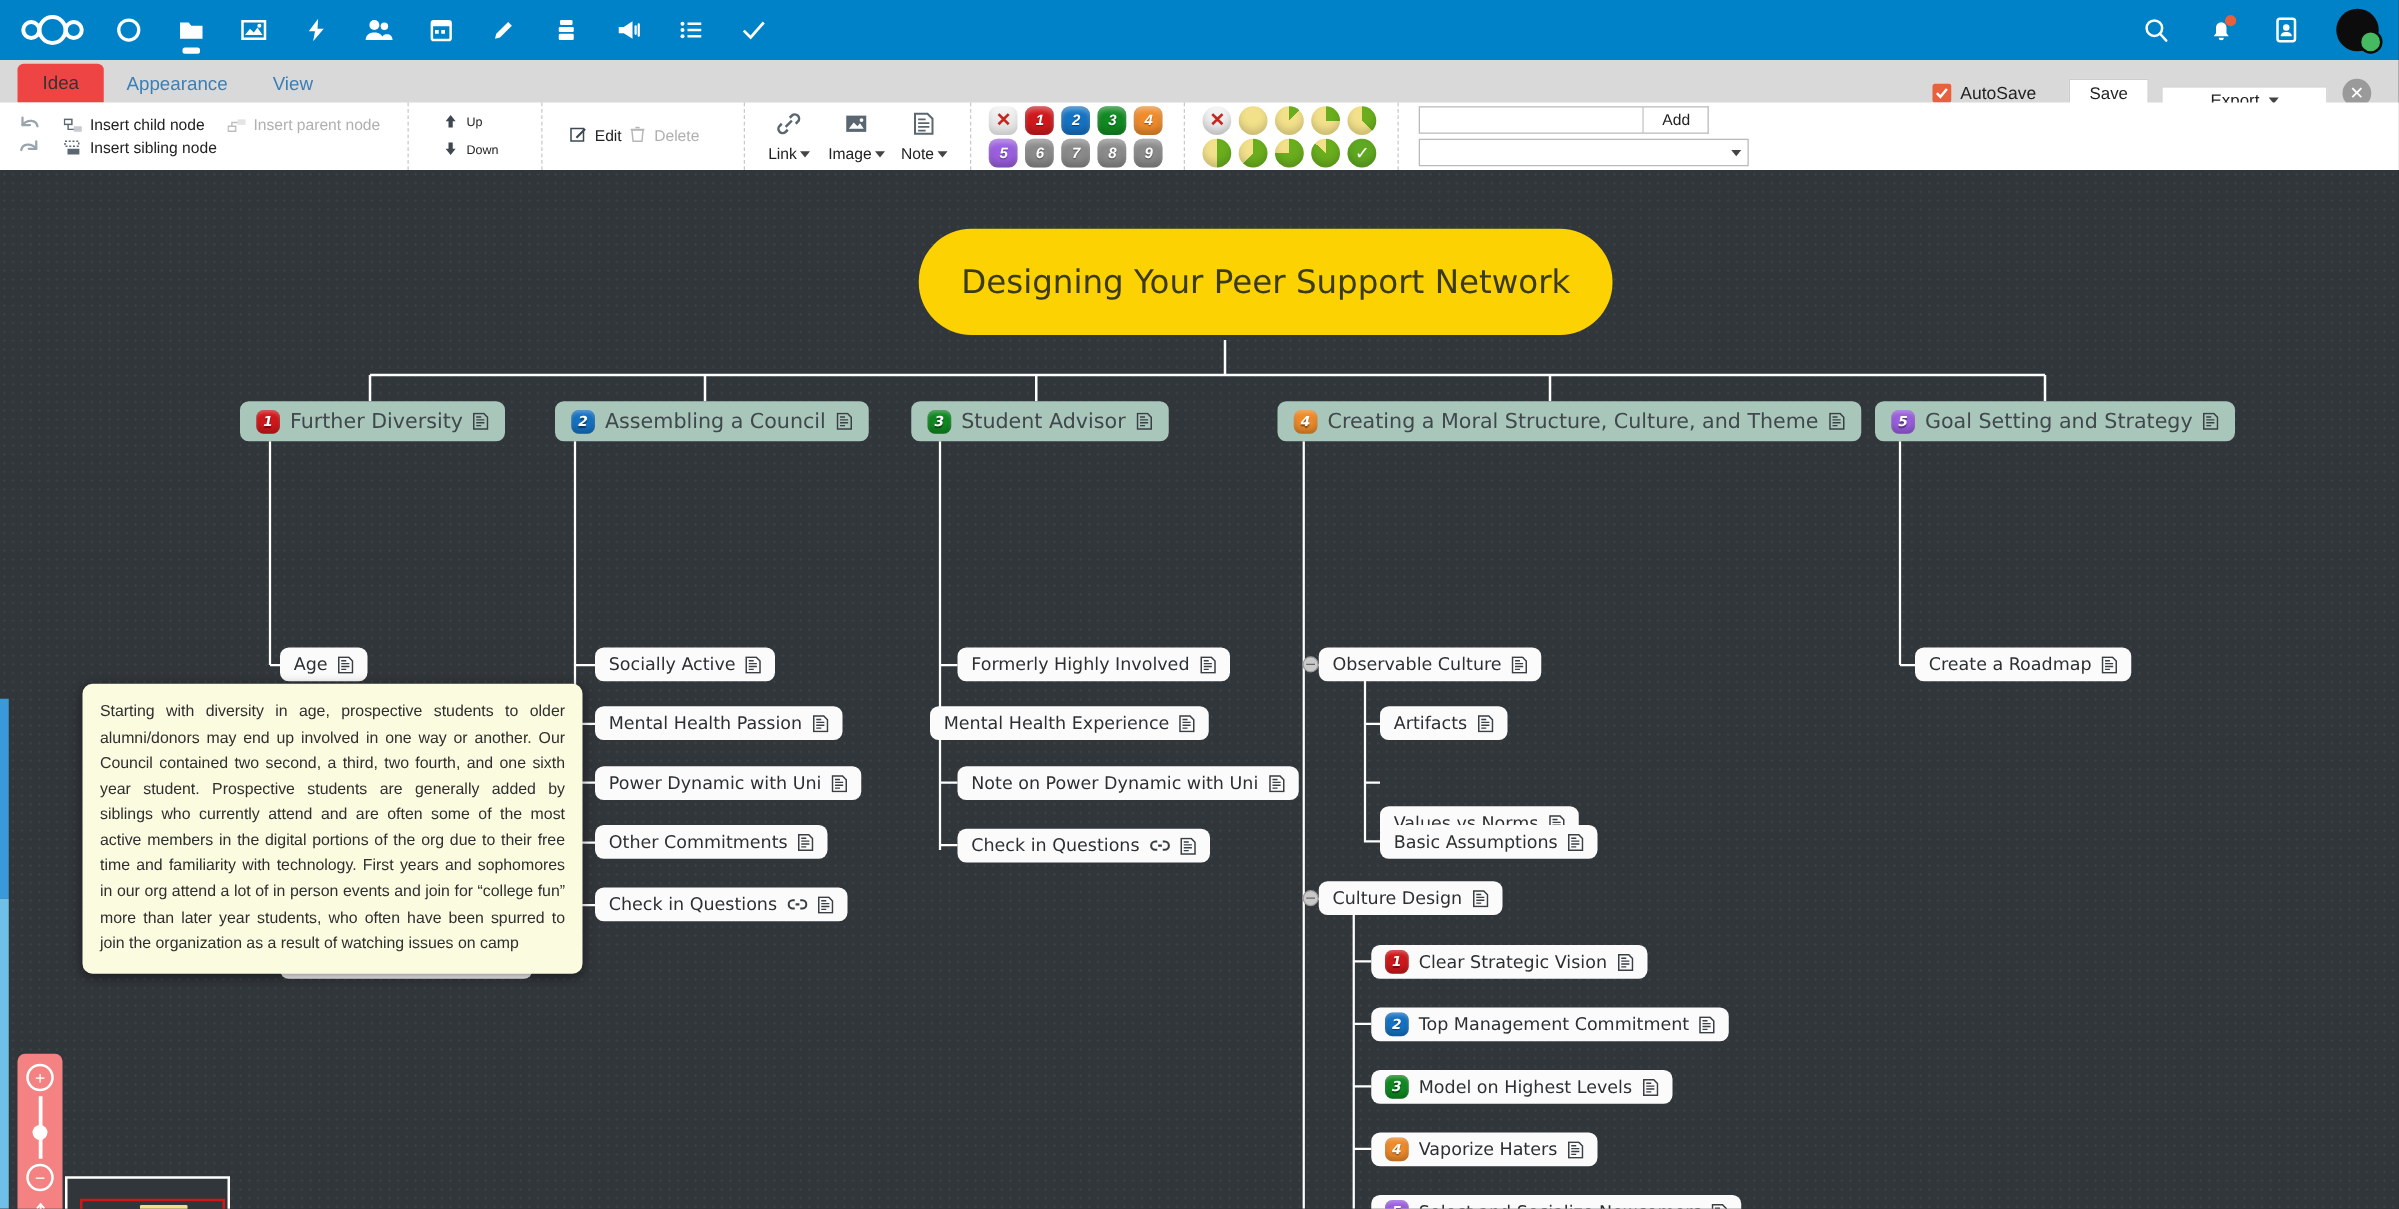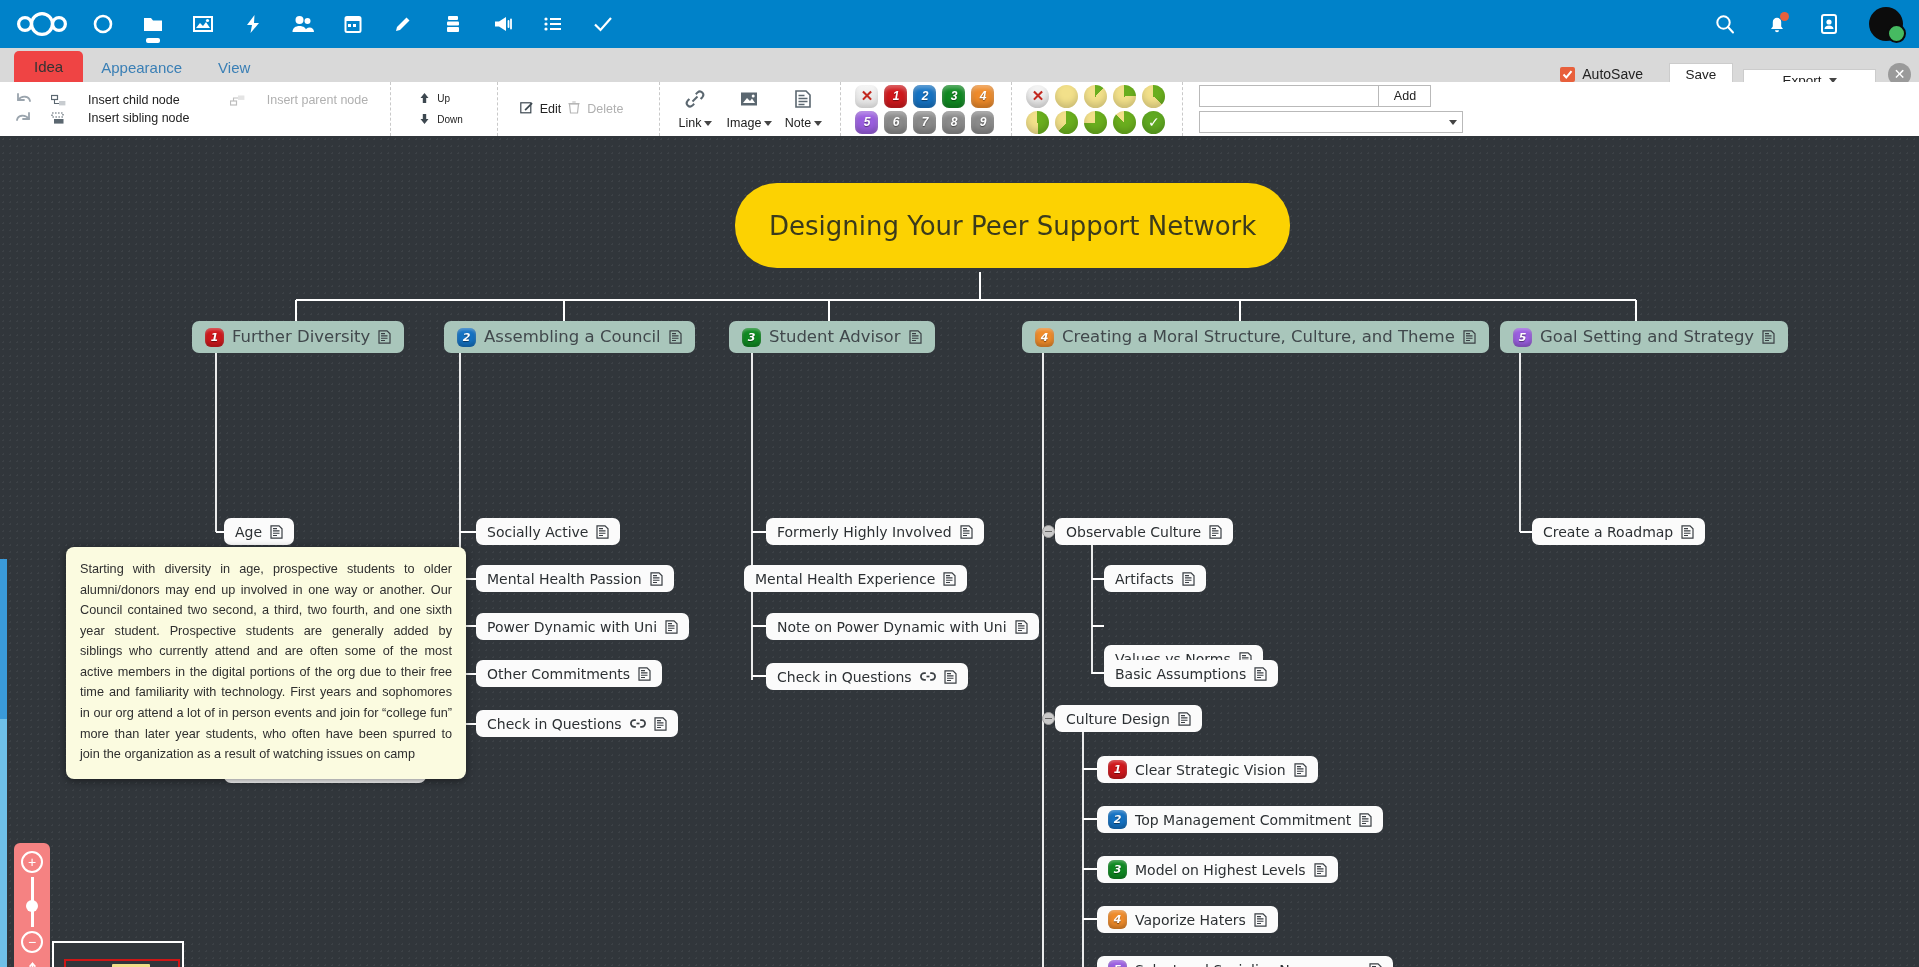--- a/index.html
+++ b/index.html
@@ -61,21 +61,21 @@
     background: #fff; display: flex; align-items: center;
   }
 
   .grp { display: flex; align-items: center; height: 54px; padding: 0 6px; }
   .grp.sep { border-right: 1px dashed #c9c9c9; }
 
   .undo-col { display:flex; flex-direction:column; justify-content:center; gap:2px; padding-left:14px; padding-right:8px;}
   .undo-col svg { display:block; }
 
   .ins-col { display: flex; flex-direction: column; justify-content: center; gap: 4px; }
-  .ins-row { display: flex; align-items: center; gap: 22px; font-size: 12.5px; color: #222; }
+  .ins-row { display: flex; align-items: center; gap: 6px; font-size: 12.5px; color: #222; }
   .ins-row.disabled { color: #b0b0b0; }
   .ins-row .ic { width: 15px; height: 14px; display:flex; align-items:center; }
 
   .mv-col { display:flex; flex-direction:column; justify-content:center; gap:7px; }
   .mv-row { display:flex; align-items:center; gap:7px; font-size:10px; color:#222; }
 
   .ed-col { display:flex; justify-content:center; gap:7px; }
   .ed-row { display:flex; align-items:center; gap:7px; font-size:12.5px; color:#222; }
   .ed-row.disabled { color:#b0b0b0; }
 
@@ -105,21 +105,21 @@
   .addrow { display:flex; gap:0px; }
   .addinput { width: 180px; height: 22px; border:1px solid #b9b9b9; background:#fff; }
   .addbtn { width: 52px; height:22px; border:1px solid #b9b9b9; border-left:none; background:#fff;
             font-size:12.5px; display:flex;align-items:center;justify-content:center;color:#222; }
   .addselect { width: 264px; height: 22px; border:1px solid #b9b9b9; background:#fff;
                display:flex;align-items:center;justify-content:flex-end;padding-right:5px; }
 
   
   .ribbon-right {
     position:absolute; right:0; top:0; height:52px; display:flex; align-items:center;
-    gap:0px; padding-right:8px;
+    gap:0px; padding-right:22px;
   }
   .autosave { display:flex; align-items:center; gap:7px; font-size:14px; color:#222; margin-right:26px; }
   .chk { width:15px;height:15px;background:#e8603c;border-radius:2px; display:flex;align-items:center;justify-content:center;}
   .chk svg { display:block; }
   .wbtn { height:22px; background:#fff; border:1px solid #ccc; font-size:13.5px; color:#222;
           display:flex;align-items:center;justify-content:center; }
   #save-btn { width:64px; margin-right:10px; }
   #export-btn { width:133px; gap:7px; margin-right:12px;margin-top:12px; }
   .closebtn { width:23px;height:23px;border-radius:50%;background:#9a9a9a;color:#fff;
               display:flex;align-items:center;justify-content:center;font-size:14px; }

